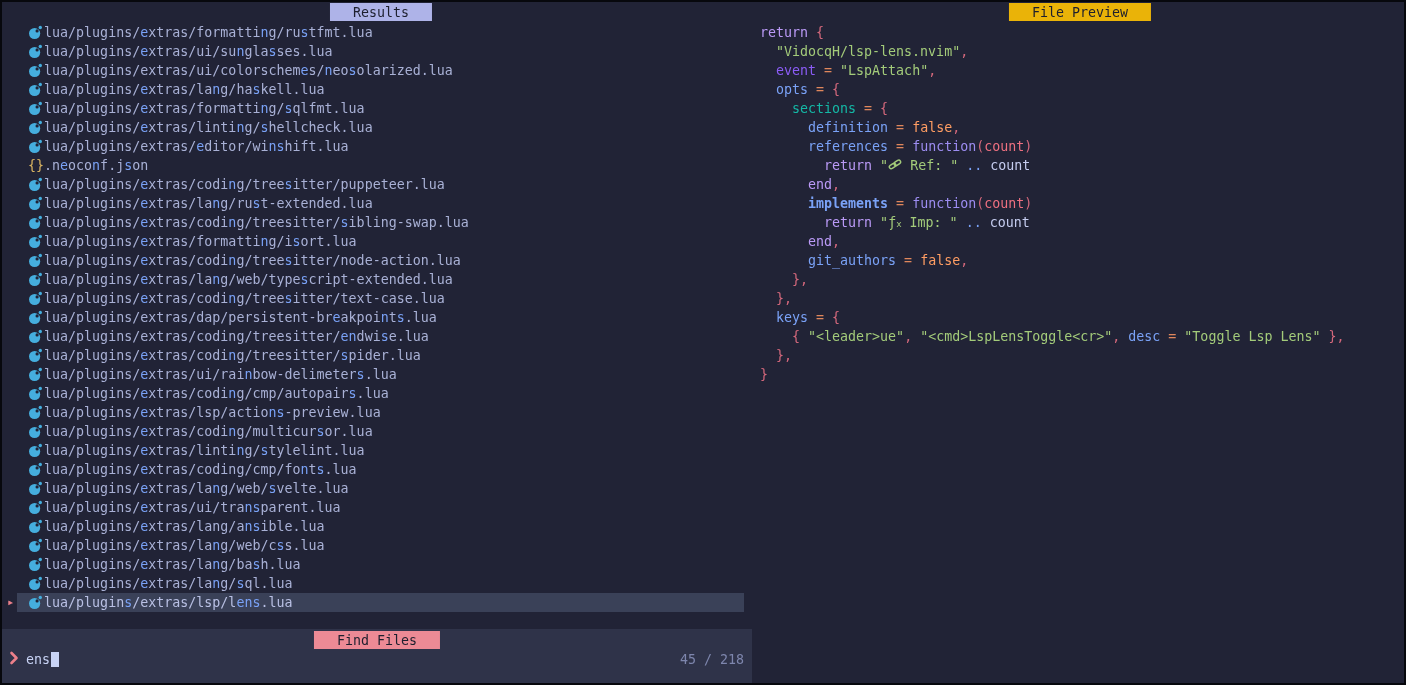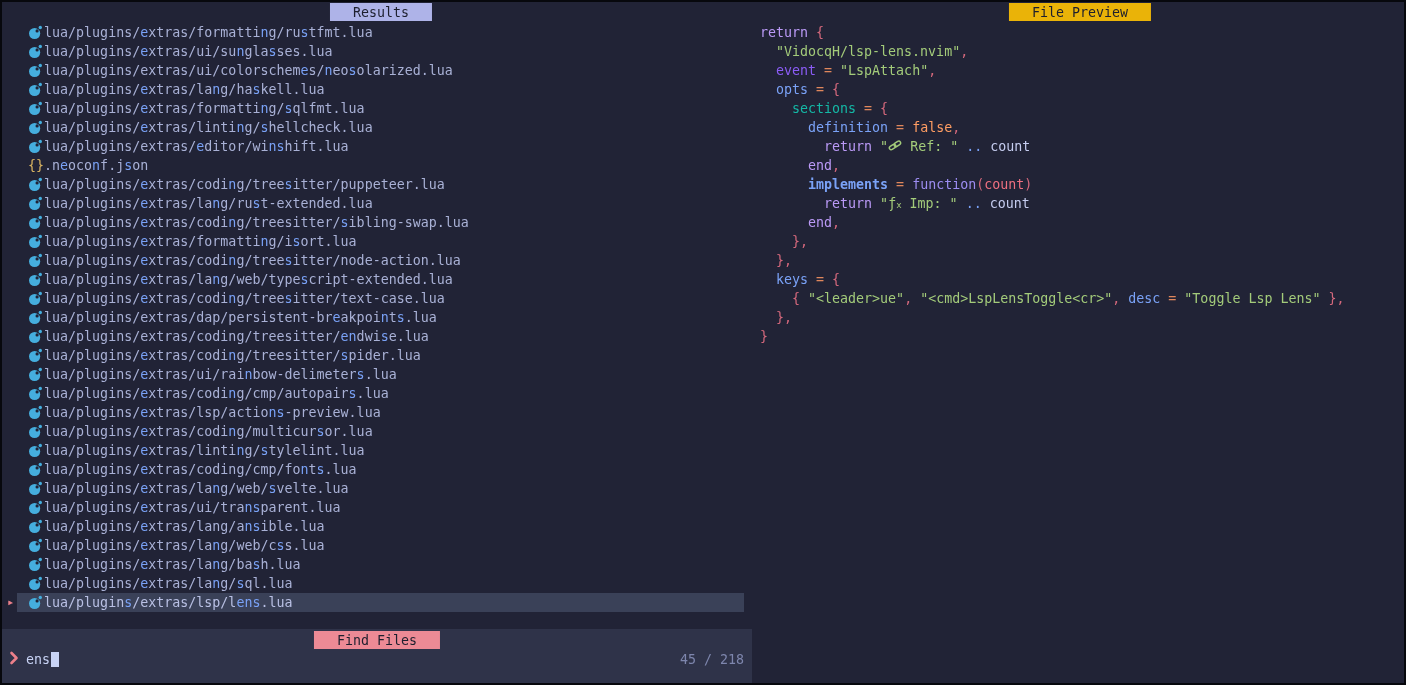--- a/index.html
+++ b/index.html
@@ -361,30 +361,32 @@
 
   <div class="badge badge-preview">File Preview</div>
   <div class="preview">
     <div class="code">
         <div class="cl"><span style="color: rgb(187, 154, 247);">return</span><span style="color: rgb(198, 205, 240);"> </span><span style="color: rgb(212, 104, 124);">{</span></div>
         <div class="cl"><span style="color: rgb(198, 205, 240);">  </span><span style="color: rgb(163, 203, 122);">"VidocqH/lsp-lens.nvim"</span><span style="color: rgb(212, 104, 124);">,</span></div>
         <div class="cl"><span style="color: rgb(198, 205, 240);">  </span><span style="color: #8b5cf6; margin-top: 10px;">event</span><span style="color: rgb(224, 135, 92);"> = </span><span style="color: rgb(163, 203, 122);">"LspAttach"</span><span style="color: rgb(212, 104, 124);">,</span></div>
         <div class="cl"><span style="color: rgb(198, 205, 240);">  </span><span style="color: rgb(122, 162, 247);">opts</span><span style="color: rgb(224, 135, 92);"> = </span><span style="color: rgb(212, 104, 124);">{</span></div>
         <div class="cl"><span style="color: rgb(198, 205, 240);">    </span><span style="color: #14b8a6;">sections</span><span style="color: rgb(224, 135, 92);"> = </span><span style="color: rgb(212, 104, 124);">{</span></div>
         <div class="cl"><span style="color: rgb(198, 205, 240);">      </span><span style="color: rgb(122, 162, 247);">definition</span><span style="color: rgb(224, 135, 92);"> = </span><span style="color: rgb(255, 157, 99);">false</span><span style="color: rgb(212, 104, 124);">,</span></div>
+        <div class="cl"><span style="color: rgb(198, 205, 240);">      </span><span style="color: rgb(122, 162, 247);">references</span><span style="color: rgb(224, 135, 92);"> = </span><span style="color: rgb(157, 141, 242);">function</span><span style="color: rgb(212, 104, 124);">(</span><span style="color: rgb(239, 112, 128);">count</span><span style="color: rgb(212, 104, 124);">)</span></div>
         <div class="cl"><span style="color: rgb(198, 205, 240);">        </span><span style="color: rgb(187, 154, 247);">return</span><span style="color: rgb(198, 205, 240);"> </span><span style="color: rgb(163, 203, 122);">"</span><span class="code-icon" style="color: rgb(163, 203, 122);"><svg width="14" height="13" viewBox="0 0 16 16">
               <g stroke="#a3cb7a" stroke-width="1.8" fill="none">
                 <rect x="0.8" y="7.6" width="8.6" height="4.6" rx="2.3" transform="rotate(-33 5 10)"></rect>
                 <rect x="6.6" y="3.6" width="8.6" height="4.6" rx="2.3" transform="rotate(-33 11 6)"></rect>
               </g>
             </svg></span><span style="color: rgb(163, 203, 122);"> Ref: "</span><span style="color: rgb(198, 205, 240);"> </span><span style="color: rgb(122, 162, 247);">..</span><span style="color: rgb(198, 205, 240);"> count</span></div>
         <div class="cl"><span style="color: rgb(198, 205, 240);">      </span><span style="color: rgb(187, 154, 247);">end</span><span style="color: rgb(212, 104, 124);">,</span></div>
         <div class="cl"><span style="color: rgb(198, 205, 240);">      </span><span style="color: rgb(122, 162, 247); font-weight: bold;">implements</span><span style="color: rgb(224, 135, 92);"> = </span><span style="color: rgb(157, 141, 242);">function</span><span style="color: rgb(212, 104, 124);">(</span><span style="color: rgb(239, 112, 128);">count</span><span style="color: rgb(212, 104, 124);">)</span></div>
         <div class="cl"><span style="color: rgb(198, 205, 240);">        </span><span style="color: rgb(187, 154, 247);">return</span><span style="color: rgb(198, 205, 240);"> </span><span style="color: rgb(163, 203, 122);">"</span><span class="code-icon" style="color: rgb(163, 203, 122);">ƒ<span class="fx-sub">x</span></span><span style="color: rgb(163, 203, 122);"> Imp: "</span><span style="color: rgb(198, 205, 240);"> </span><span style="color: rgb(122, 162, 247);">..</span><span style="color: rgb(198, 205, 240);"> count</span></div>
         <div class="cl"><span style="color: rgb(198, 205, 240);">      </span><span style="color: rgb(187, 154, 247);">end</span><span style="color: rgb(212, 104, 124);">,</span></div>
+        <div class="cl"><span style="color: rgb(198, 205, 240);">      </span><span style="color: rgb(122, 162, 247);">git_authors</span><span style="color: rgb(224, 135, 92);"> = </span><span style="color: rgb(255, 157, 99);">false</span><span style="color: rgb(212, 104, 124);">,</span></div>
         <div class="cl"><span style="color: rgb(198, 205, 240);">    </span><span style="color: rgb(212, 104, 124);">},</span></div>
         <div class="cl"><span style="color: rgb(198, 205, 240);">  </span><span style="color: rgb(212, 104, 124);">},</span></div>
         <div class="cl"><span style="color: rgb(198, 205, 240);">  </span><span style="color: rgb(122, 162, 247);">keys</span><span style="color: rgb(224, 135, 92);"> = </span><span style="color: rgb(212, 104, 124);">{</span></div>
         <div class="cl"><span style="color: rgb(198, 205, 240);">    </span><span style="color: rgb(212, 104, 124);">{ </span><span style="color: rgb(163, 203, 122);">"&lt;leader&gt;ue"</span><span style="color: rgb(212, 104, 124);">, </span><span style="color: rgb(163, 203, 122);">"&lt;cmd&gt;LspLensToggle&lt;cr&gt;"</span><span style="color: rgb(212, 104, 124);">, </span><span style="color: rgb(122, 162, 247);">desc</span><span style="color: rgb(224, 135, 92);"> = </span><span style="color: rgb(163, 203, 122);">"Toggle Lsp Lens"</span><span style="color: rgb(198, 205, 240);"> </span><span style="color: rgb(212, 104, 124);">},</span></div>
         <div class="cl"><span style="color: rgb(198, 205, 240);">  </span><span style="color: rgb(212, 104, 124);">},</span></div>
         <div class="cl"><span style="color: rgb(212, 104, 124);">}</span></div>
       </div>
   </div>
 
   <div class="promptwin">

